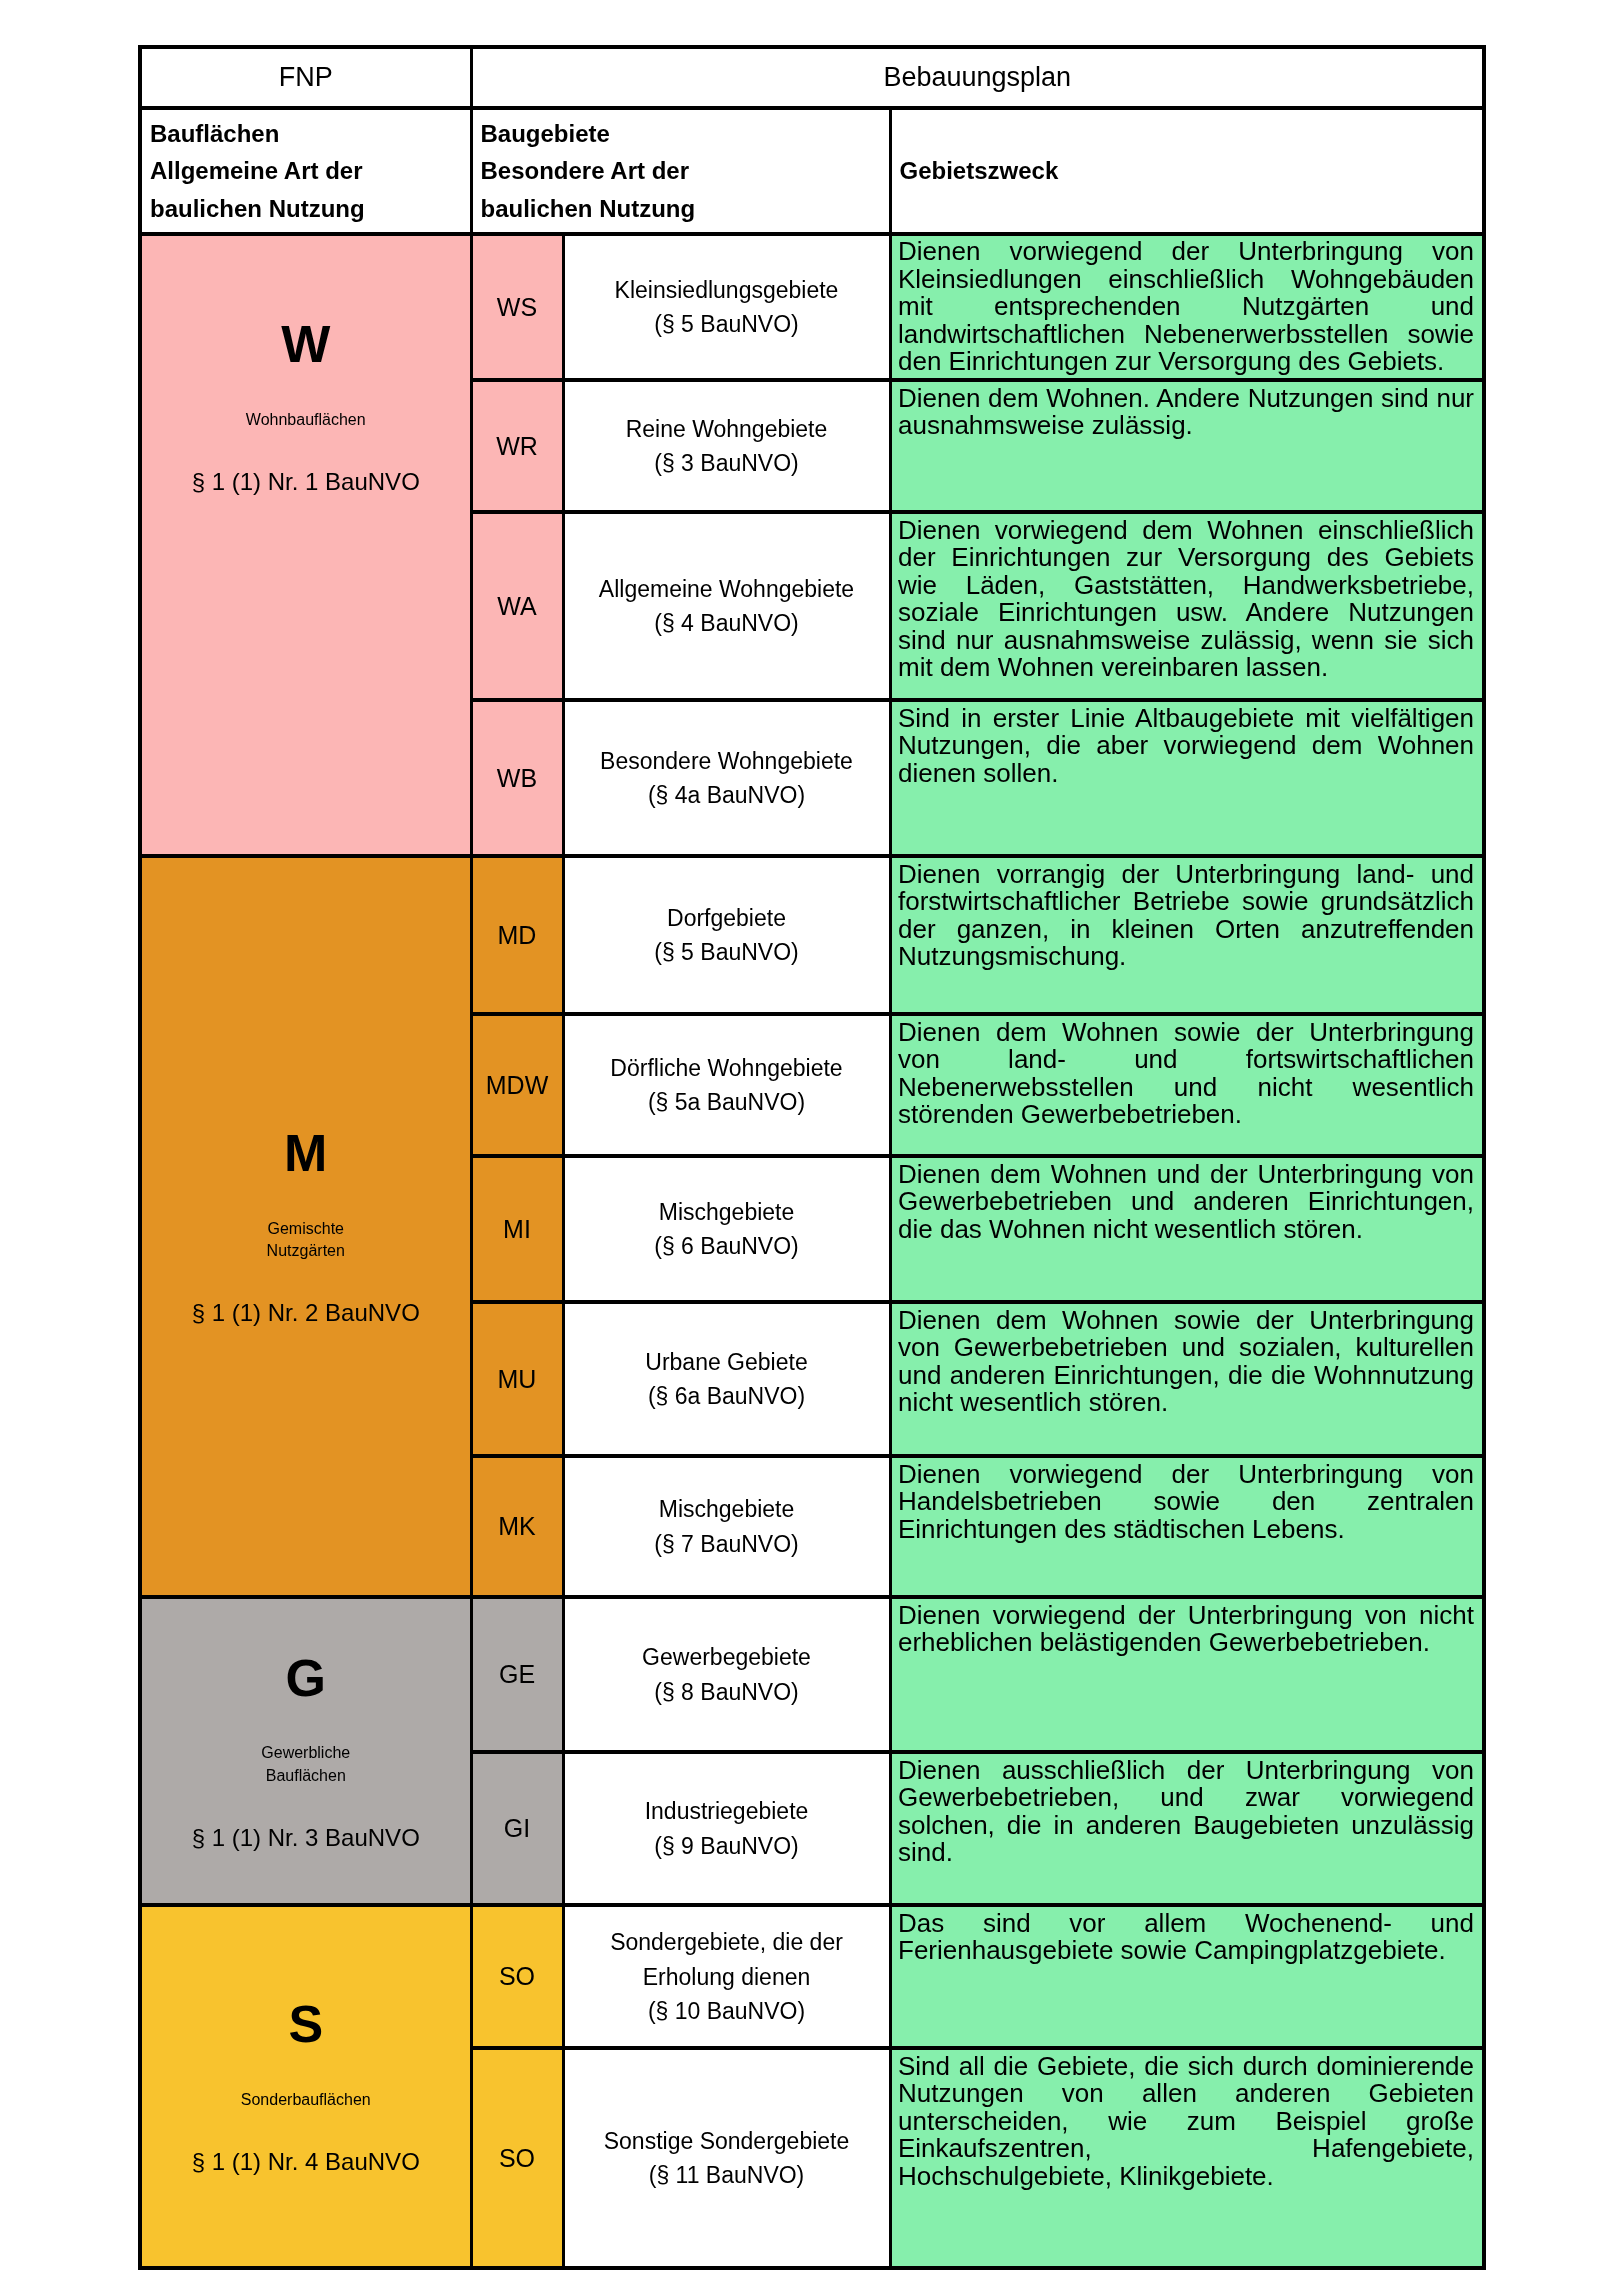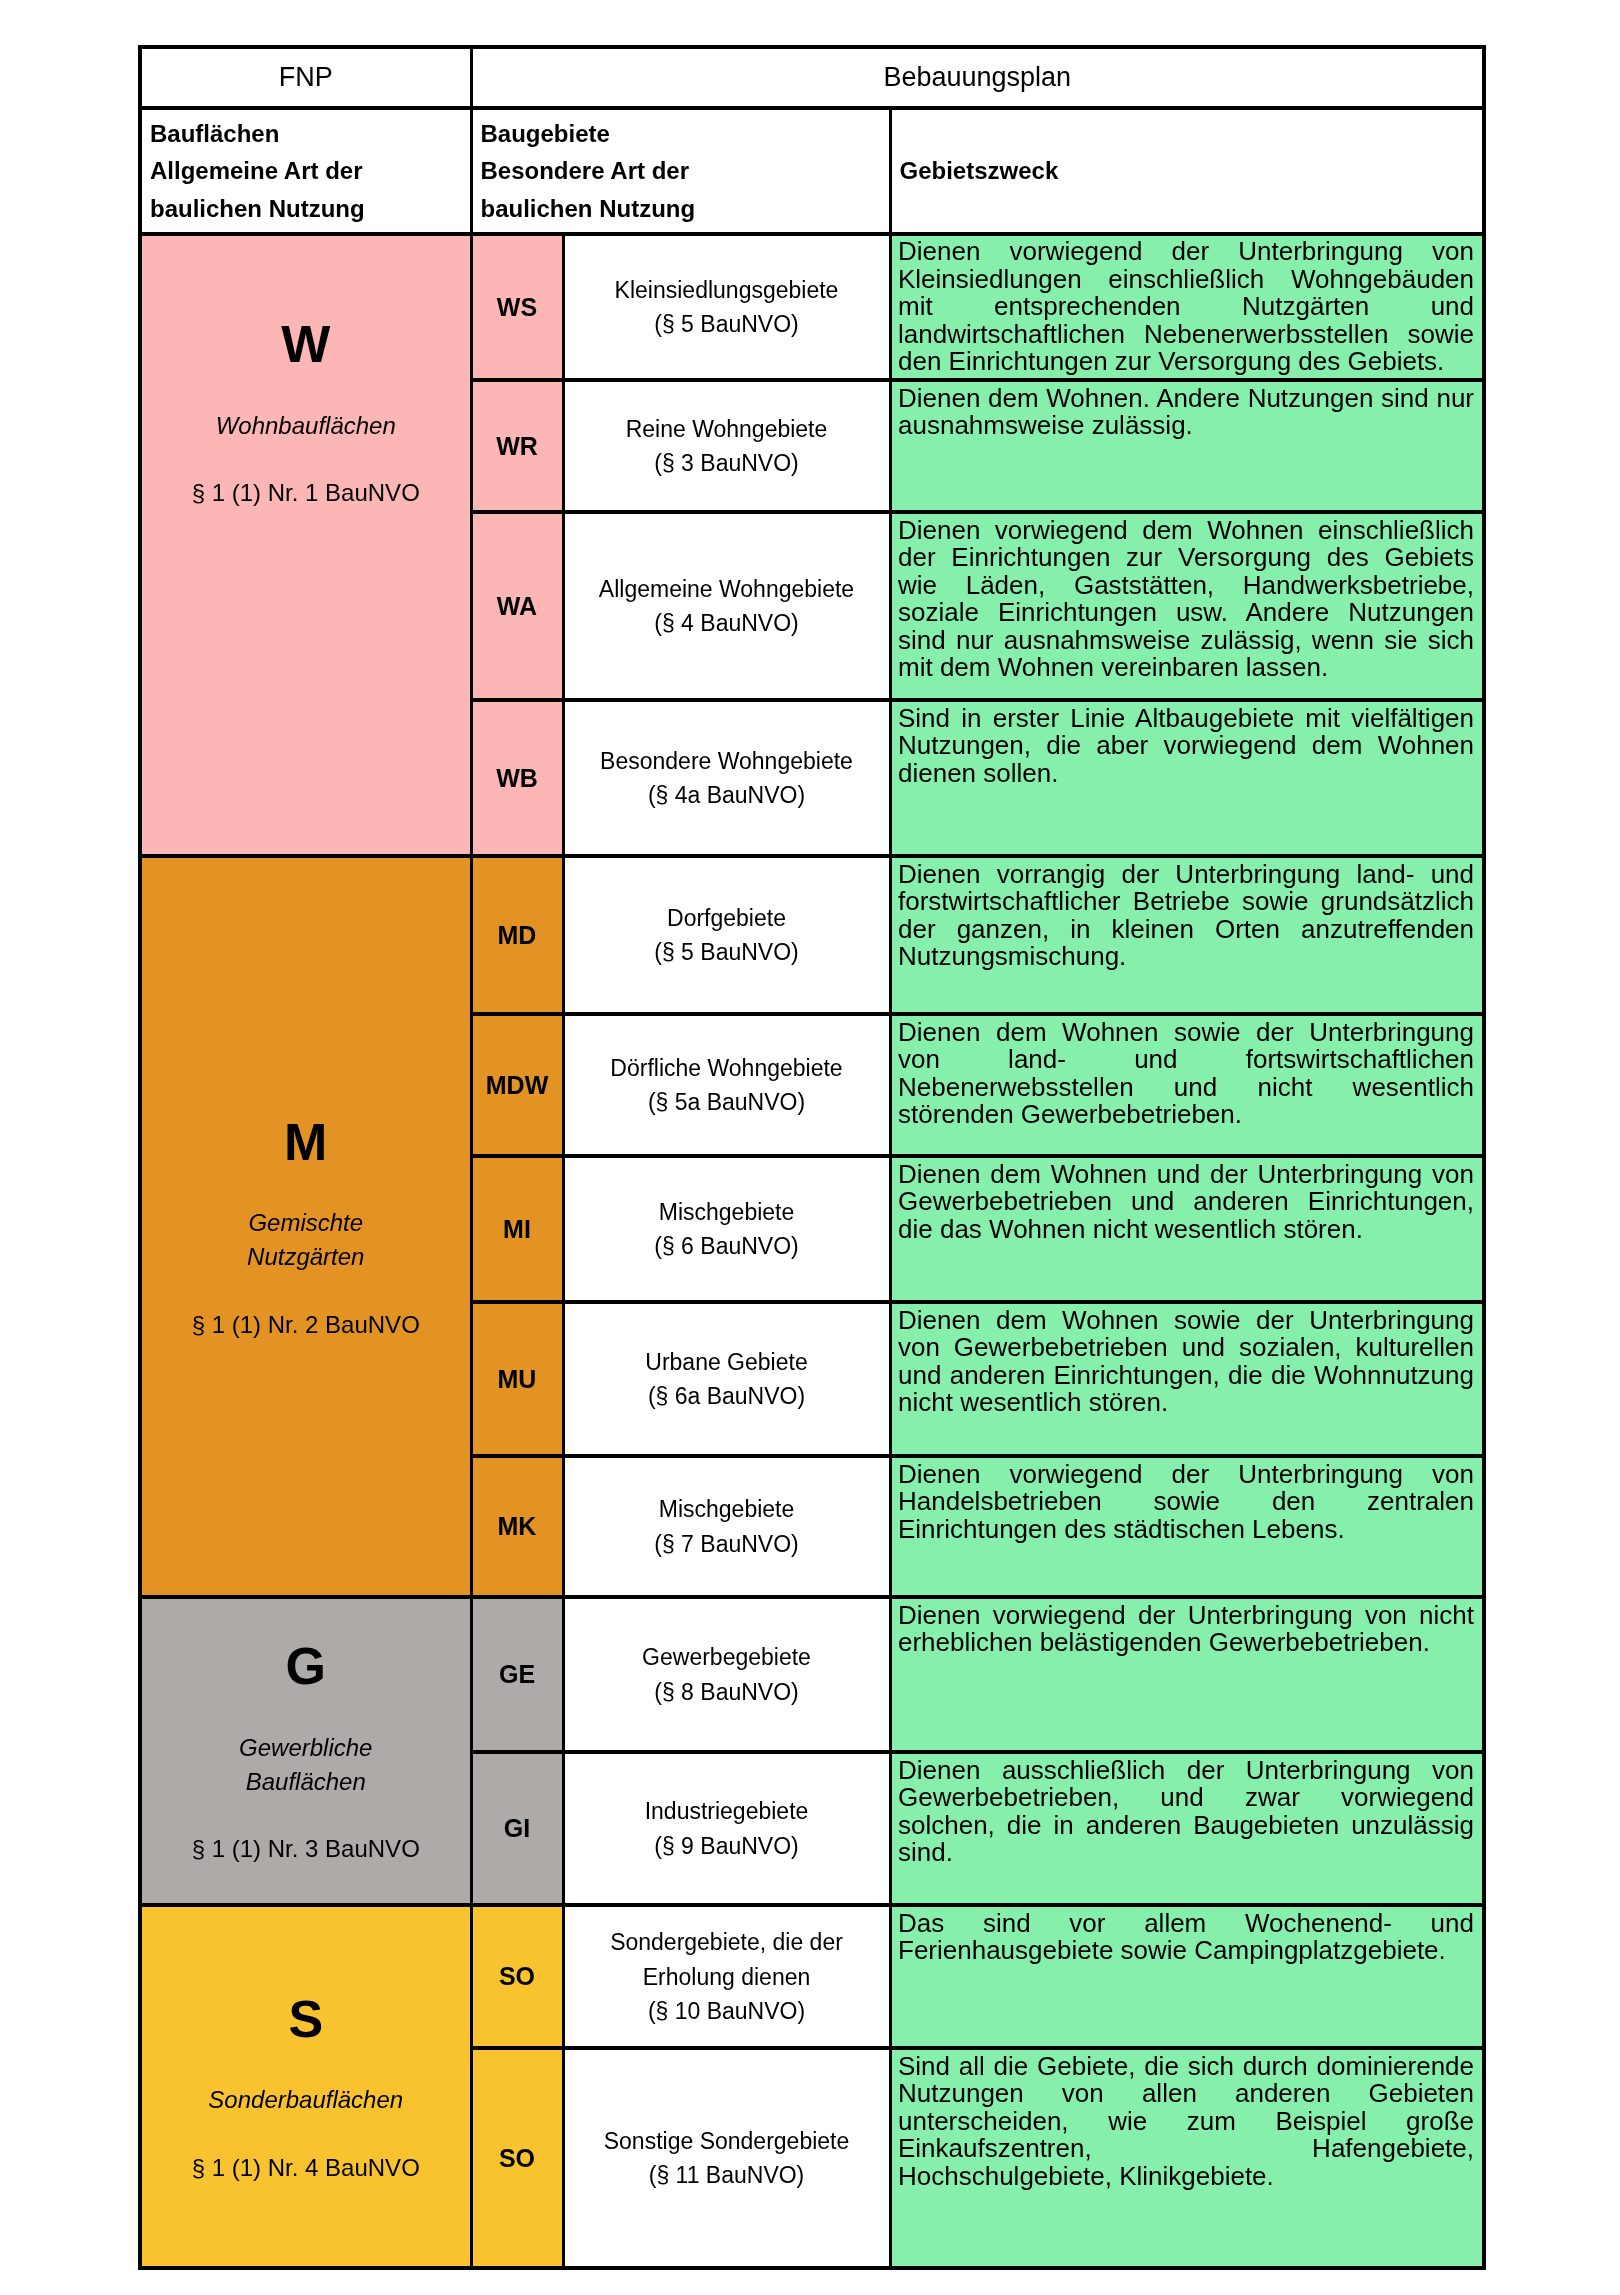--- a/index.html
+++ b/index.html
@@ -43,25 +43,25 @@
   
   .group-cell{
     text-align:center;
     vertical-align:middle;
   }
   .group-cell.top{
     vertical-align:top;
     padding-top:81px;
   }
   .g-letter{font-size:52px;font-weight:bold;line-height:1.05;}
-  .g-name{font-size:24px;line-height:1.4;white-space:pre-line;margin-top:37px;font-style:italic;}
+  .g-name{font-size:16px;line-height:1.4;white-space:pre-line;margin-top:37px;}
   .g-law{font-size:24px;margin-top:37px;}
   
   .code-cell{
-    font-size:25px;font-weight:bold;
+    font-size:25px;font-weight:normal;
     text-align:center;vertical-align:middle;
   }
   
   .district-cell{
     font-size:23px;
     text-align:center;vertical-align:middle;
     line-height:1.5;
     background:#fff;
     padding:0 4.9px;
   }

